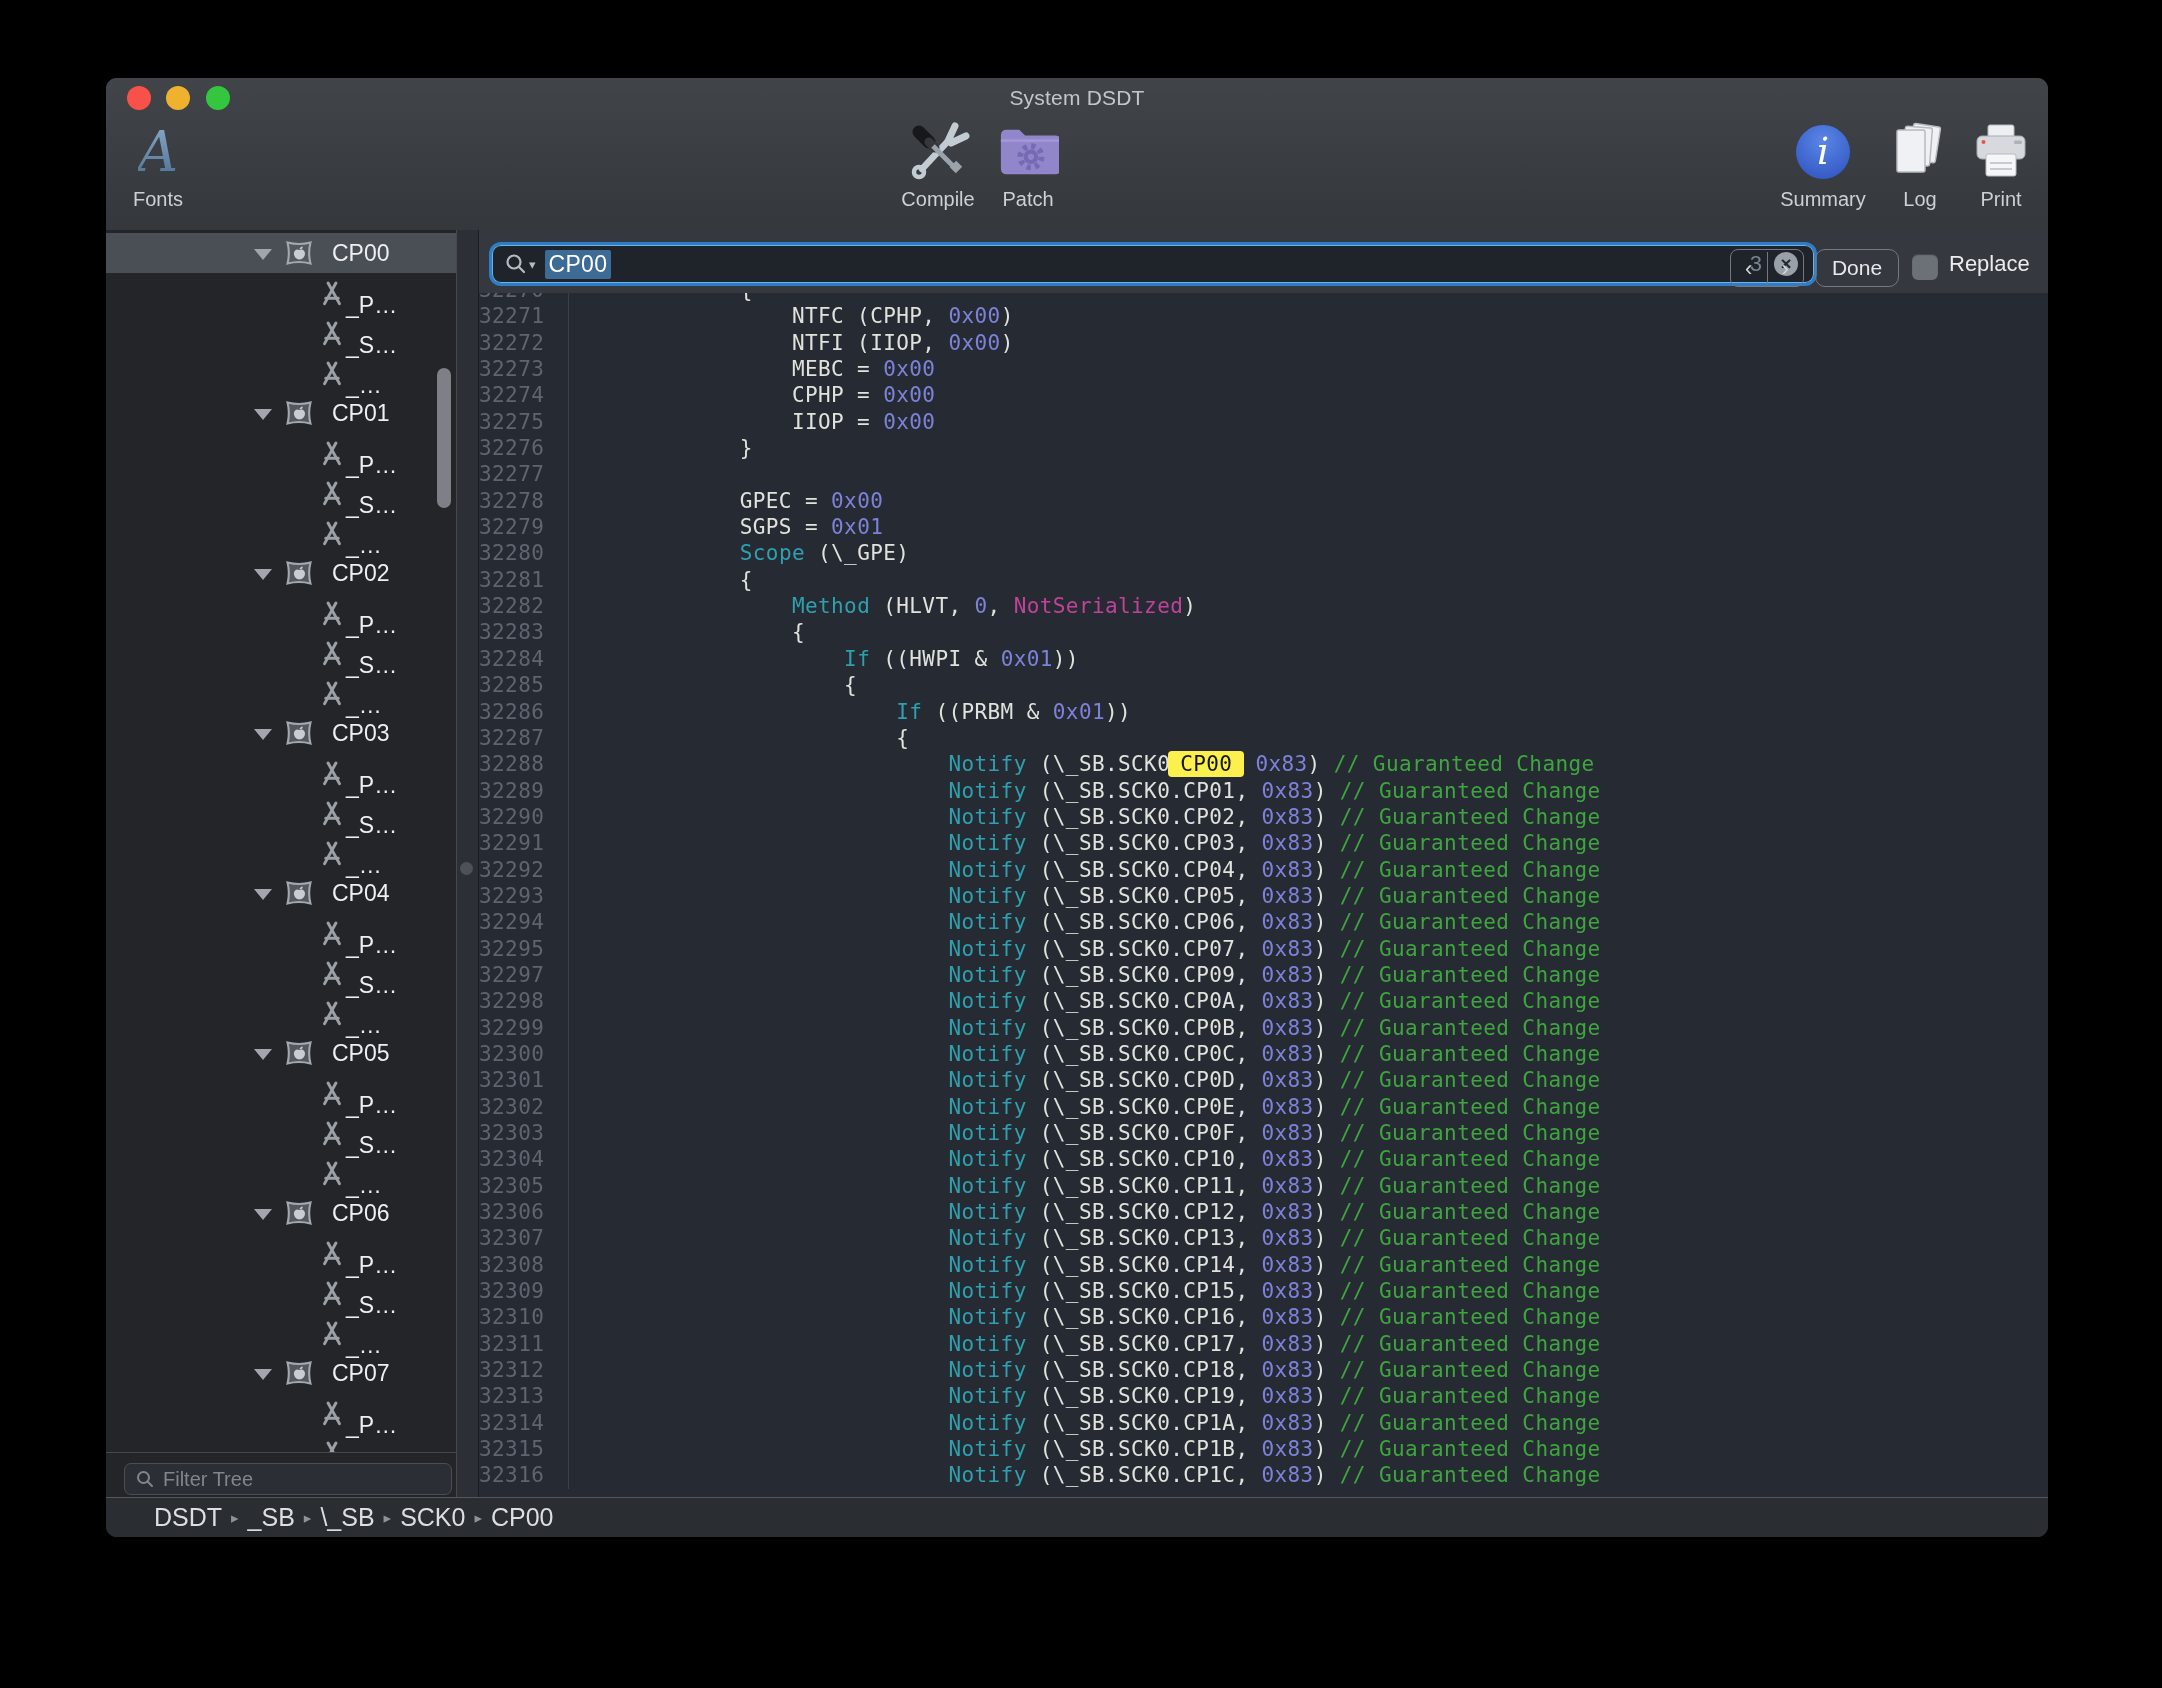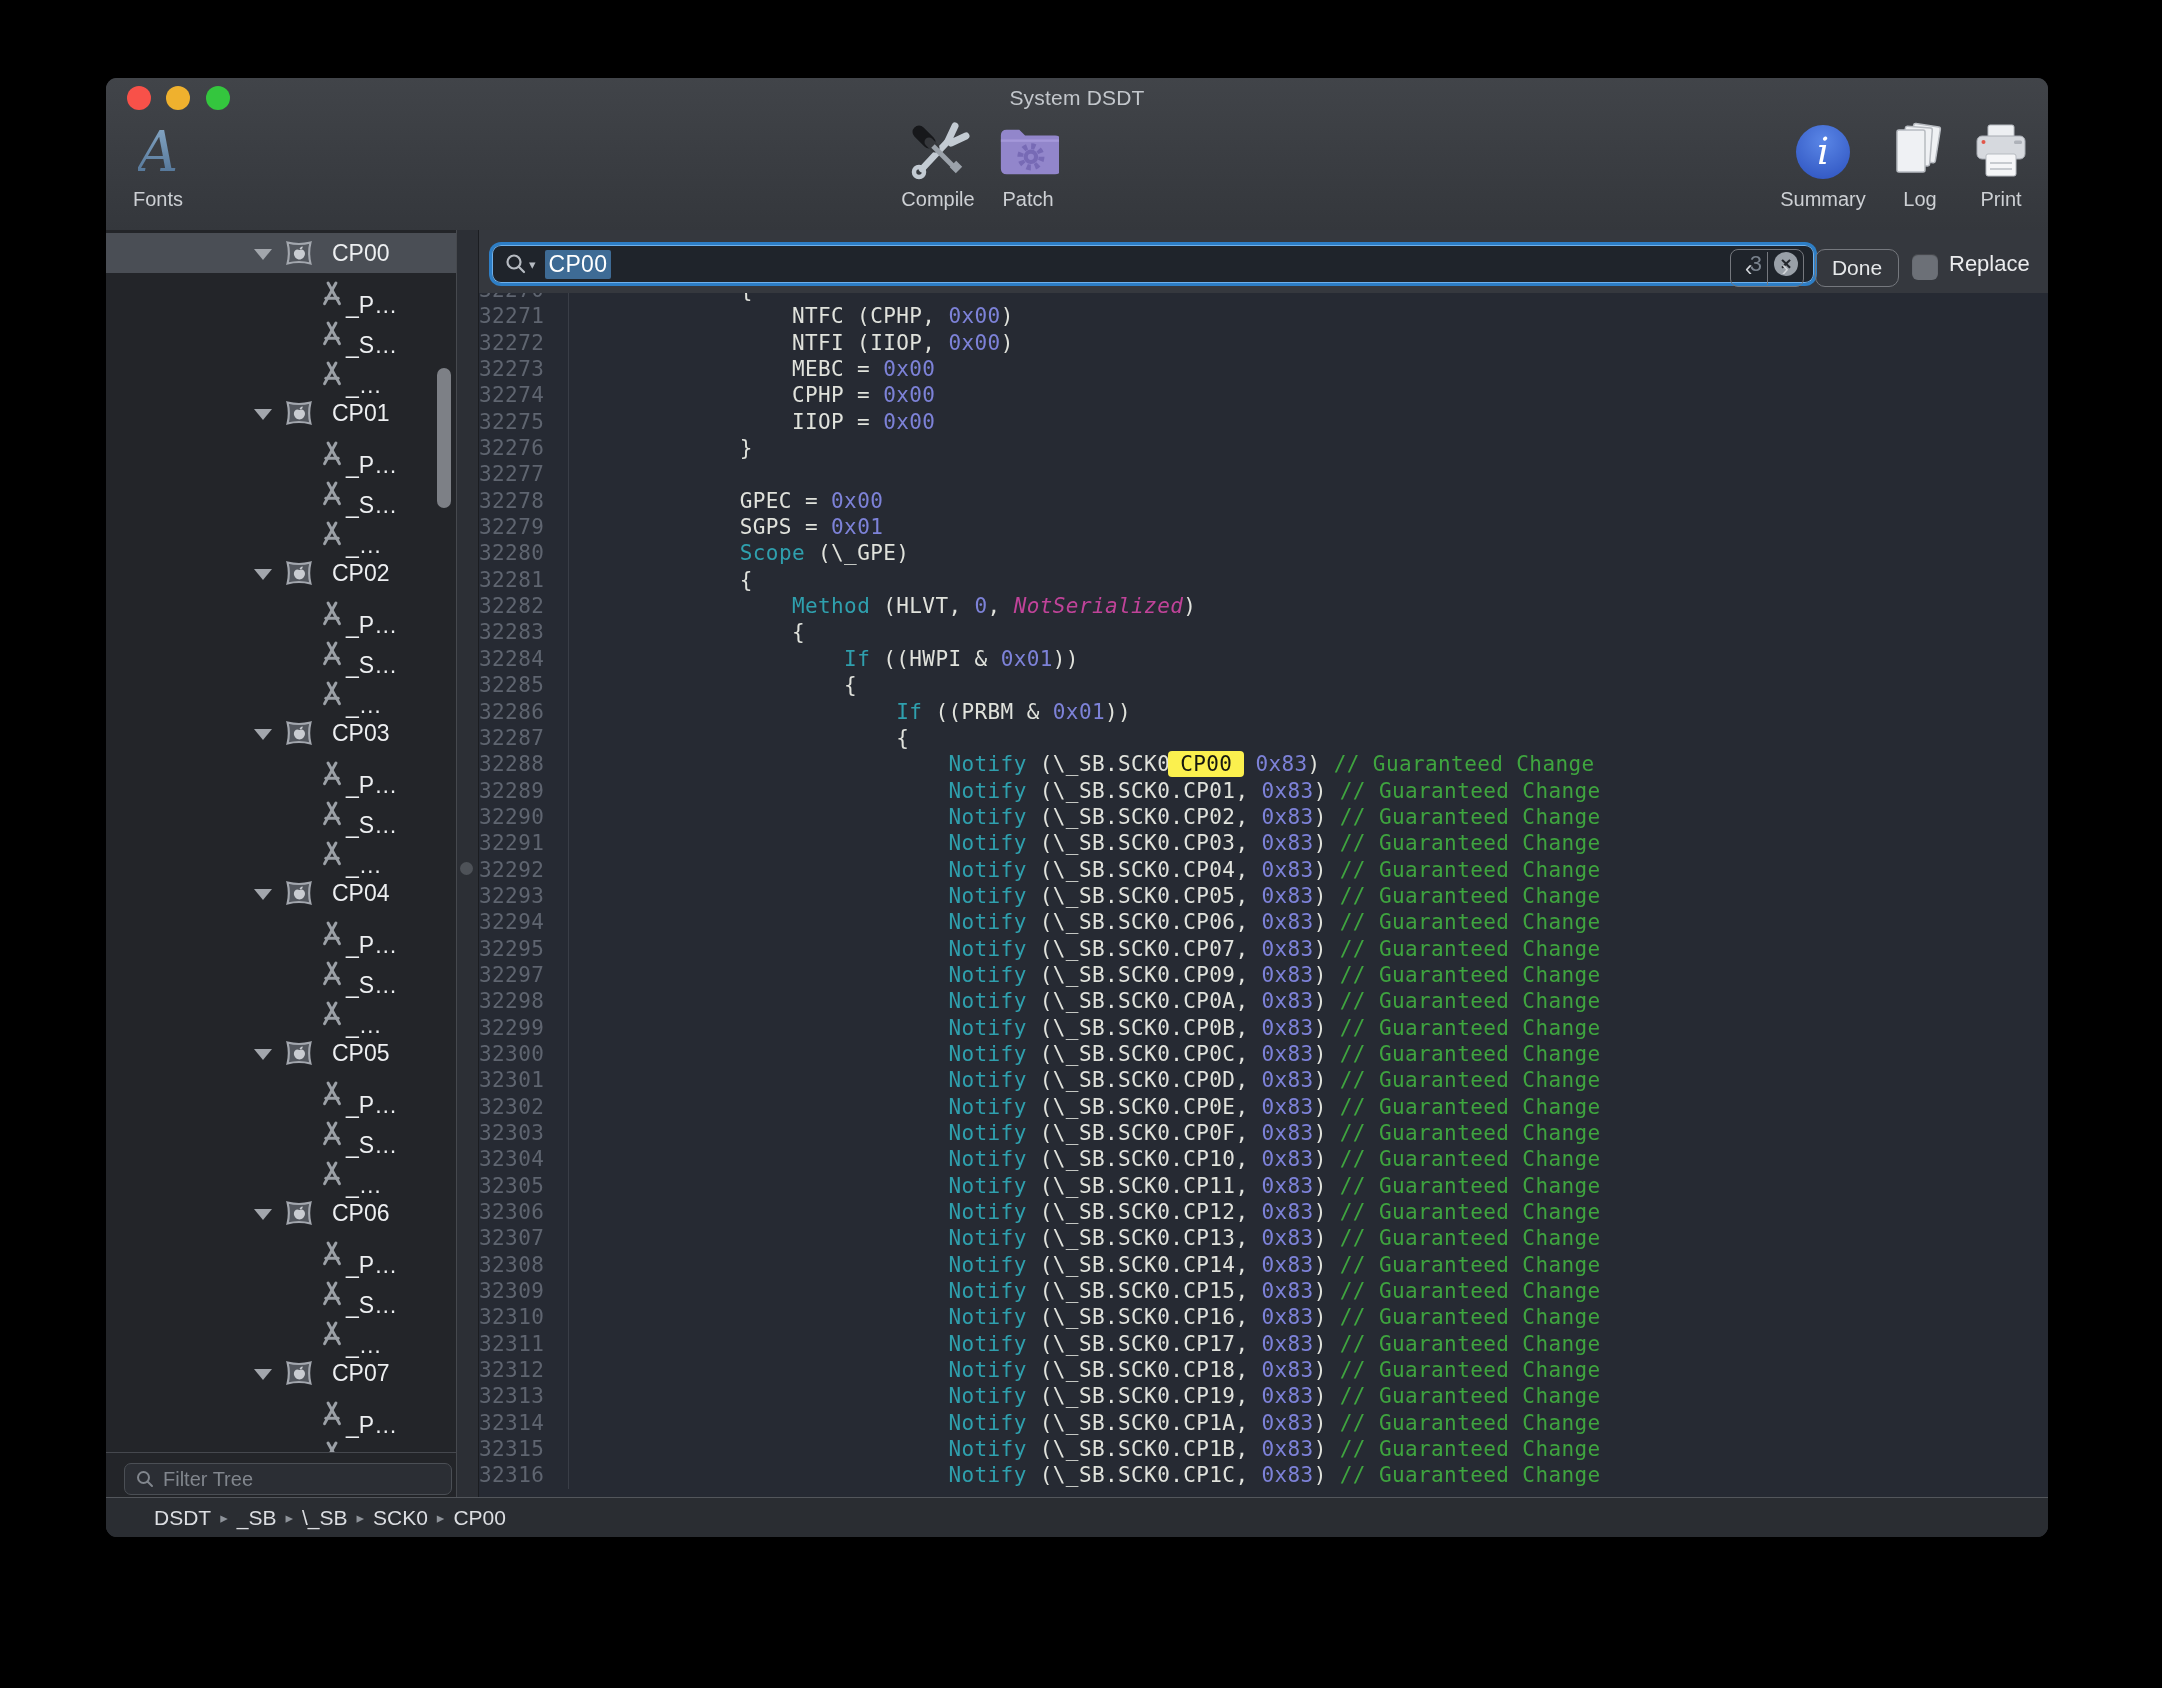--- a/index.html
+++ b/index.html
@@ -67,26 +67,26 @@
   #divider-dot{position:absolute;left:3px;top:632px;width:13px;height:13px;border-radius:50%;background:#4E5258;}
   
   #editor{position:absolute;left:373px;top:215px;width:1569px;height:1204px;background:var(--editor_bg);overflow:hidden;}
   #code-inner{position:absolute;left:0;top:-16px;width:100%;}
   .cline{display:flex;height:26.35px;white-space:pre;
     font-family:"DejaVu Sans Mono",monospace;font-size:21px;letter-spacing:.4px;line-height:26.35px;}
   .lnum{flex:0 0 88px;box-sizing:border-box;padding-right:24px;
     border-right:1px solid #3A3E47;color:var(--linenum);}
   .ccode{padding-left:14px;}
   .t-p{color:var(--plain);}  .t-k{color:var(--kw);}  .t-n{color:var(--num);}
-  .t-m{color:var(--magenta);font-style:italic;}  .t-c{color:var(--comment);}
+  .t-m{color:var(--magenta);}  .t-c{color:var(--comment);}
   .t-h{background:var(--hl_bg);color:#15160F;padding:1px 12px;margin:0 -2px;border-radius:4px;}
   
   #breadcrumb{position:absolute;left:0;top:1419px;width:100%;height:40px;background:var(--breadcrumb_bg);
     border-top:1px solid #53565B;display:flex;align-items:center;padding-left:48px;box-sizing:border-box;}
-  .bc-item{font-size:21px;color:#DCDEE2;}
+  .bc-item{font-size:25px;color:#DCDEE2;}
   .bc-sep{font-size:15px;color:#8E939A;margin:0 9px;}
 </style>
 </head>
 <body>
 
 <div id="window">
 
   <div id="header">
     <div class="tl" style="left:21px;background:var(--traffic_red);"></div>
     <div class="tl" style="left:60px;background:var(--traffic_yellow);"></div>

